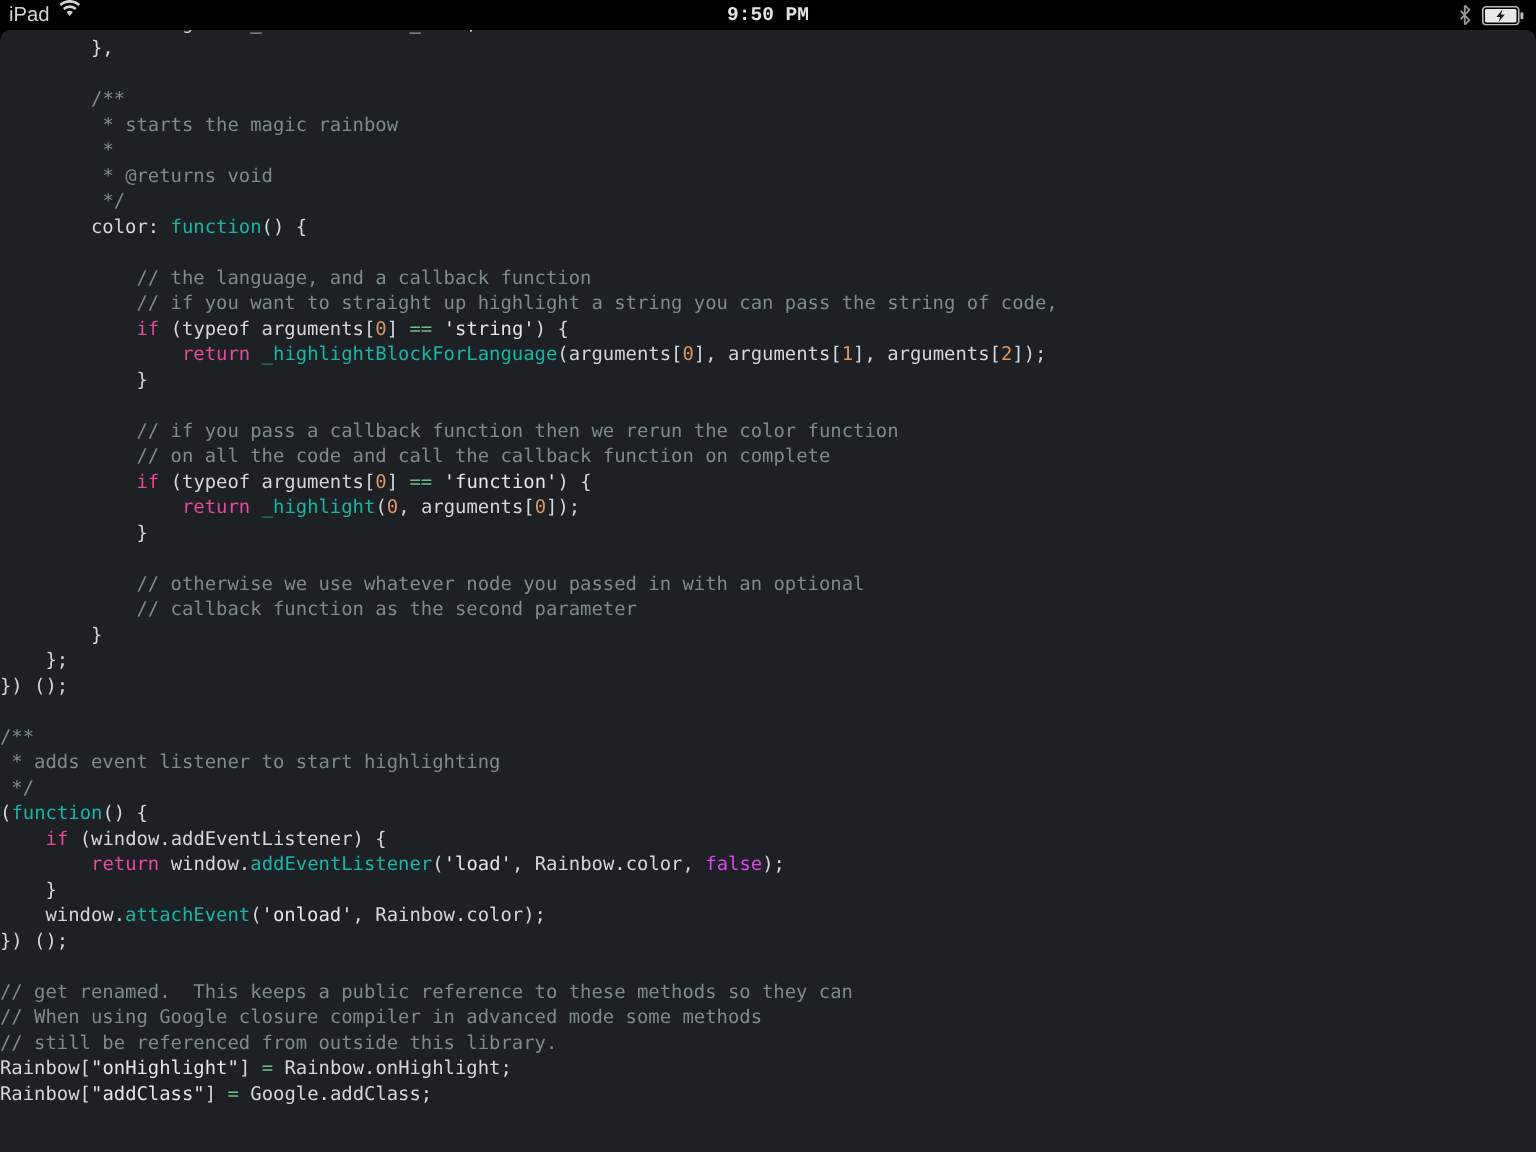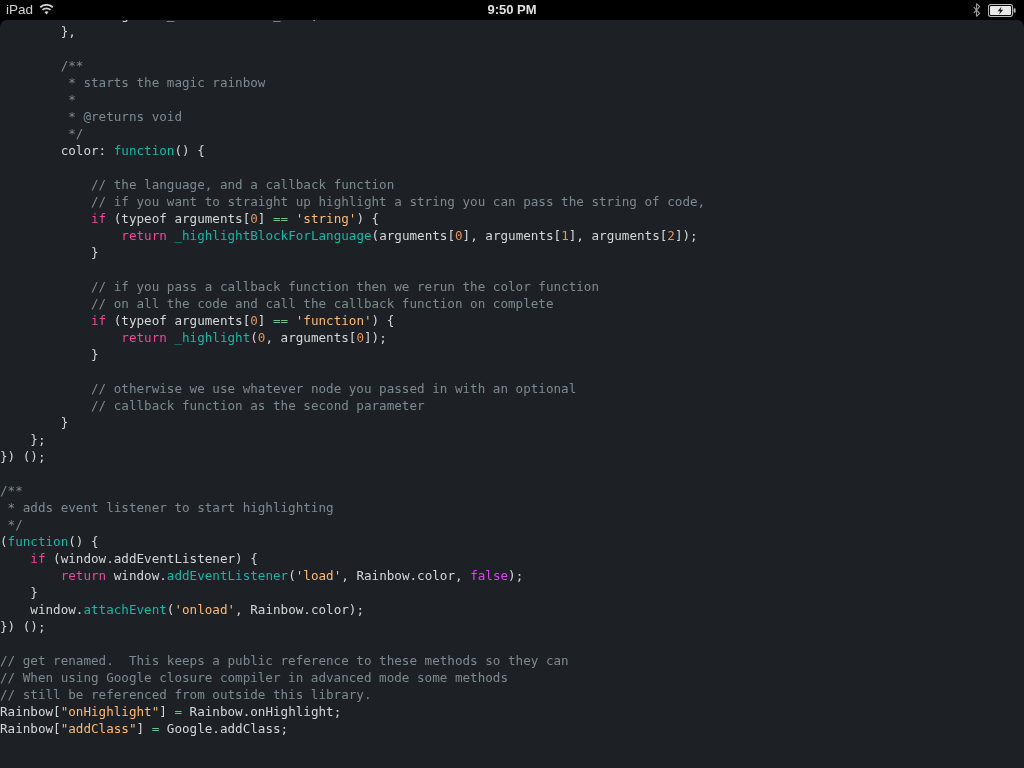--- a/index.html
+++ b/index.html
@@ -31,38 +31,38 @@
     font-family: "Liberation Sans", sans-serif;
     font-size: 13px;
     line-height: 20px;
     z-index: 20;
     user-select: none;
   }
   #statusbar .left {
     position: absolute;
     left: 6px; top: 0;
     display: flex;
-    align-items: center;
     gap: 6px;
     height: 20px;
   }
   #statusbar .device-label {
     font-size: 13.5px;
     font-weight: 400;
     color: #d2d2d2;
     letter-spacing: 0px;
   }
   #statusbar .center {
     position: absolute;
     left: 0; right: 0; top: 0;
     height: 20px;
     text-align: center;
     font-size: 13px;
     font-weight: 700;
     color: #e2e2e2;
+    font-family: Liberation Mono, monospace;
   }
   #statusbar .right {
     position: absolute;
     right: 8px; top: 0;
     display: flex;
     align-items: center;
     gap: 7px;
     height: 20px;
   }
 
@@ -95,21 +95,21 @@
     tab-size: 4;
   }
 
   .line { display: block; height: 17px; }
 
   
   .t-plain    { color: #d4d7d9; }
   .t-comment  { color: #7d8a8f; }
   .t-keyword  { color: #ec4899; }
   .t-function { color: #14b8a6; }
-  .t-string   { color: #fdba74; }
+  .t-string   { color: #e5e5e5; }
   .t-number   { color: #e0965e; }
   .t-constant { color: #d946ef; }
   .t-operator { color: #6ebf8b; }
 </style>
 </head>
 <body>
 
 <div id="screen">
 
   <div id="statusbar">

